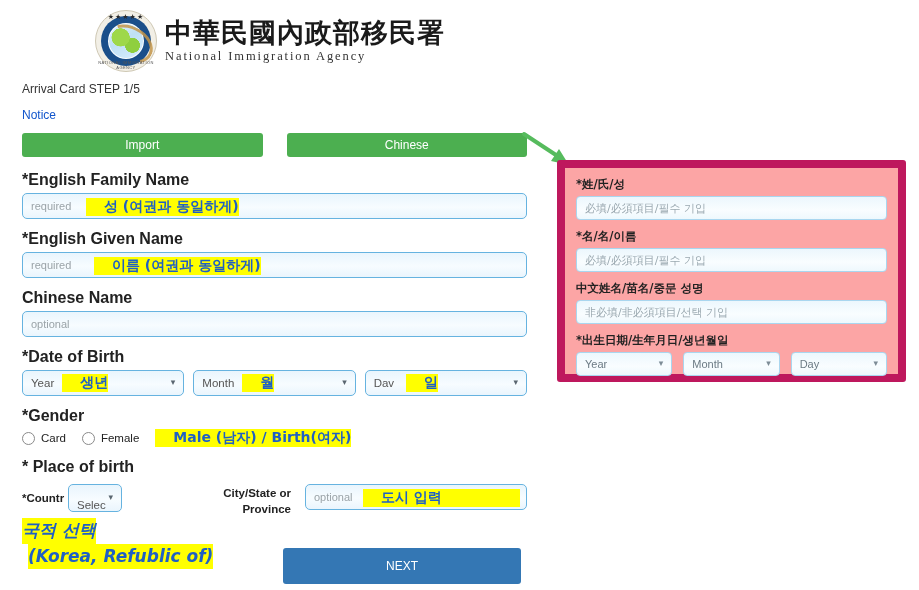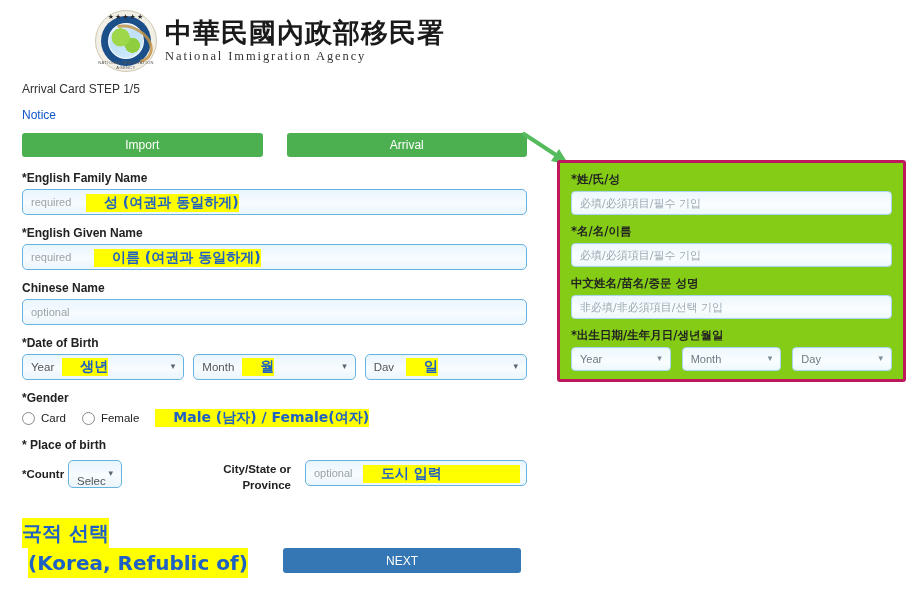--- a/index.html
+++ b/index.html
@@ -127,21 +127,21 @@
     border-radius: 3px;
     color: #ffffff;
     font-size: 12px;
     font-family: "Liberation Sans", sans-serif;
     cursor: pointer;
     display: flex;
     align-items: center;
     justify-content: center;
   }
   .field-label {
-    font-size: 12px;
+    font-size: 16px;
     font-weight: bold;
     color: #222;
     margin-bottom: 4px;
   }
   .text-input {
     width: 100%;
     height: 26px;
     box-sizing: border-box;
     border: 1px solid #66b3e0;
     border-radius: 5px;
@@ -240,48 +240,49 @@
   .city-input-wrap {
     position: absolute;
     left: 283px; top: 2px;
     width: 222px;
   }
 
   .next-btn {
     position: absolute;
     left: 283px; top: 548px;
     width: 238px;
-    height: 25px;
+    height: 36px;
     background: #3477b4;
     border: none;
     border-radius: 3px;
     color: #ffffff;
     font-size: 12px;
     font-family: "Liberation Sans", sans-serif;
     cursor: pointer;
   }
 
   .annot-country {
     position: absolute;
     left: 22px; top: 518px;
-    font-size: 20px;
+    font-size: 17px;
     line-height: 1.5;
+    font-style: italic;
   }
   .annot-country span { display: inline-block; }
 
   
   .green-panel {
     position: absolute;
     left: 557px; top: 160px;
     width: 349px;
     height: 222px;
     box-sizing: border-box;
-    border: 3px solid #be185d;
+    border: 8px solid #be185d;
     border-radius: 3px;
-    background: #84cc16;
+    background: #fca5a5;
     padding: 9px 11px;
   }
   .gp-label {
     font-size: 11.5px;
     font-weight: bold;
     color: #222;
     margin-bottom: 4px;
     font-family: "DejaVu Sans", "Liberation Sans", sans-serif;
   }
   .gp-input {
@@ -350,21 +351,21 @@
 </div>
 
 <div class="left-col">
 
   <div class="step-text">Arrival Card STEP 1/5</div>
 
   <div class="notice-link">Notice</div>
 
   <div class="btn-row">
     <button class="green-btn">Import</button>
-    <button class="green-btn">Arrival</button>
+    <button class="green-btn">Chinese</button>
   </div>
 
   
   <div class="field-block">
     <div class="field-label">*English Family Name</div>
     <div style="position:relative;">
       <input class="text-input" placeholder="required" style="">
       <span class="ov hl hl-ko" style="left:64px; top:5px;">성 (여권과 동일하게)</span>
     </div>
   </div>
@@ -407,21 +408,21 @@
   </div>
 
   
   <div class="field-block">
     <div class="field-label">*Gender</div>
     <div class="gender-row">
       <span class="radio"></span>
       <span class="radio-label">Card</span>
       <span class="radio"></span>
       <span class="radio-label">Female</span>
-      <span class="hl hl-ko">Male (남자) / Female(여자)</span>
+      <span class="hl hl-ko">Male (남자) / Birth(여자)</span>
     </div>
   </div>
 
   
   <div>
     <div class="field-label" style="margin-bottom:6px;">* Place of birth</div>
     <div class="pob-row">
       <div class="country-label">*Countr</div>
       <div class="sel country-sel">
         <span>Selec</span>

